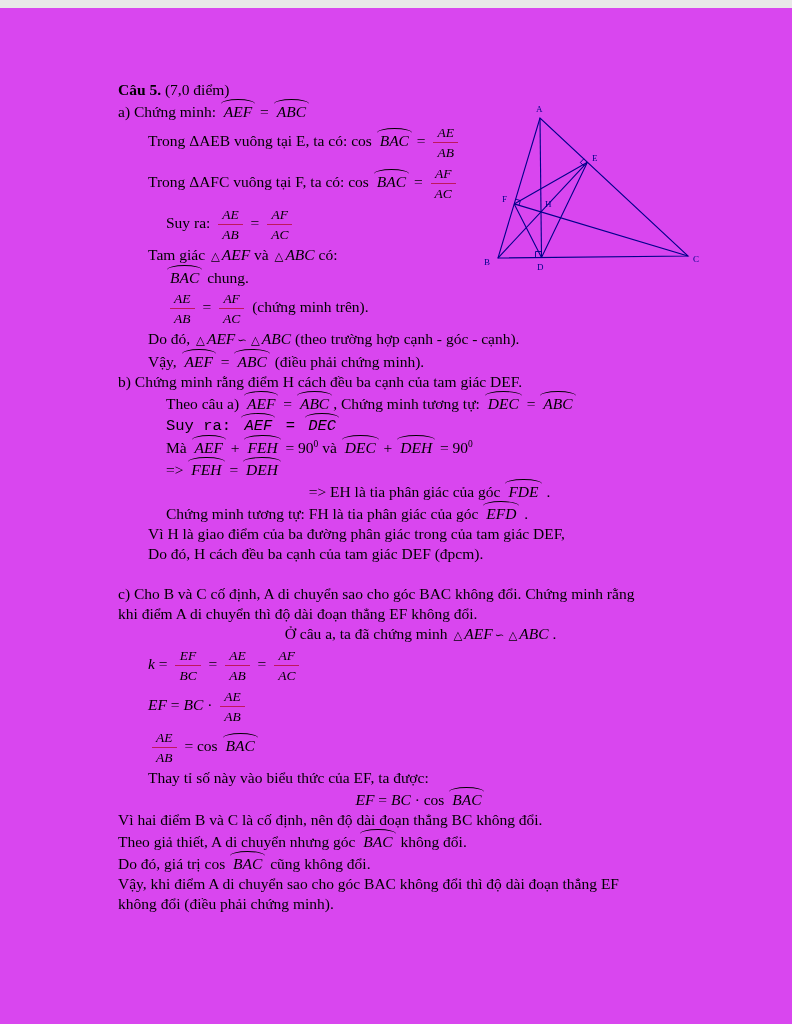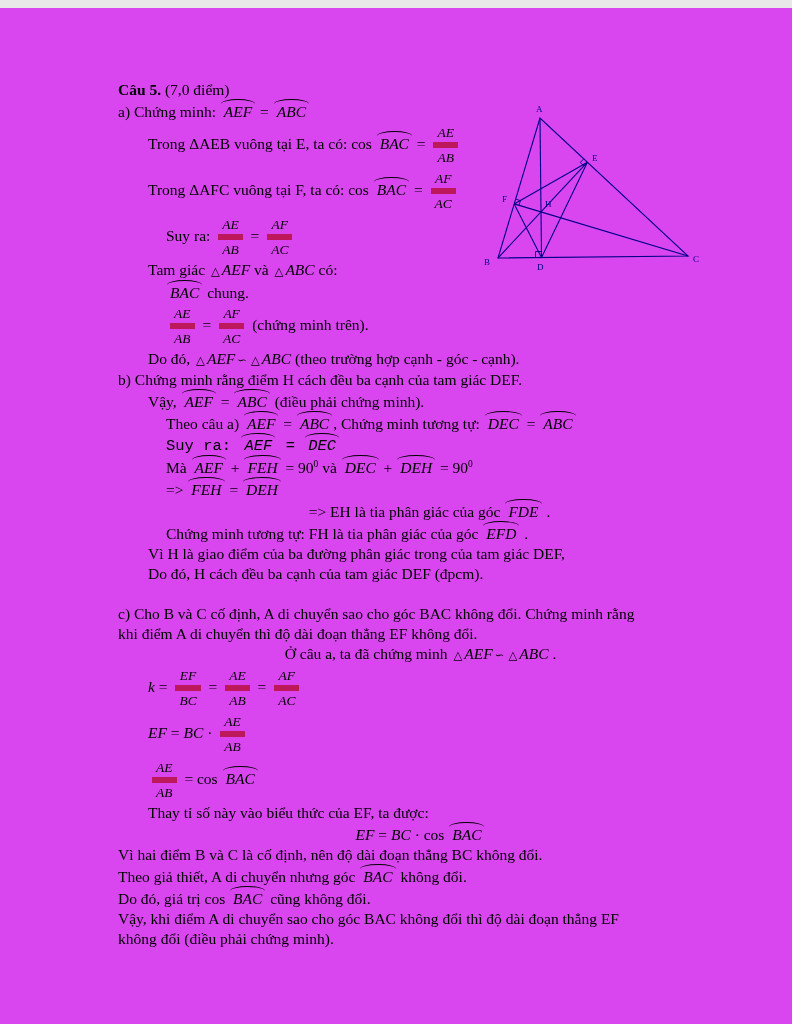--- a/index.html
+++ b/index.html
@@ -13,21 +13,21 @@
   .line { min-height:20px; line-height:20px; }
   .line.gap { height:16px; }
   .bold { font-weight:bold; }
   .it { font-style:italic; }
   .sym { font-size:11.5px; margin:0 2px; }
   sup { font-size:9.5px; line-height:0; vertical-align:super; }
   .frac {
     display:inline-block; vertical-align:middle; text-align:center;
     font-size:13.5px; line-height:15px; margin:2px 4px; font-style:italic;
   }
-  .frac .num { display:block; padding:1px 4px 2px; border-bottom:6px solid #be185d; }
+  .frac .num { display:block; padding:1px 4px 2px; border-bottom:1px solid #be185d; }
   .frac .den { display:block; padding:2px 4px 1px; }
   .arc { font-style:italic; position:relative; display:inline-block; padding:2px 3px 0; margin:0 1px; }
   .arc::before {
     content:""; position:absolute; left:0; right:0; top:-1px; height:5px;
     border-top:1.2px solid #000;
     border-top-left-radius:50% 5px; border-top-right-radius:50% 5px;
   }
   .diagram { position:absolute; left:478px; top:93px; }
   .diagram text { font-family:"Liberation Serif","DejaVu Serif",serif; font-size:9px; }
 </style>
@@ -39,22 +39,22 @@
   <div class="doc">
       <div class="line"><span class="bold">Câu 5.</span><span class=""> (7,0 điểm)</span></div>
       <div class="line"><span class="">a) Chứng minh: </span><span class="arc">AEF</span><span class=""> = </span><span class="arc">ABC</span></div>
       <div class="line" style="padding-left: 30px;"><span class="">Trong ΔAEB vuông tại E, ta có: cos </span><span class="arc">BAC</span><span class=""> = </span><span class="frac"><span class="num">AE</span><span class="den">AB</span></span></div>
       <div class="line" style="padding-left: 30px;"><span class="">Trong ΔAFC vuông tại F, ta có: cos </span><span class="arc">BAC</span><span class=""> = </span><span class="frac"><span class="num">AF</span><span class="den">AC</span></span></div>
       <div class="line" style="padding-left: 48px;"><span class="">Suy ra: </span><span class="frac"><span class="num">AE</span><span class="den">AB</span></span><span class=""> = </span><span class="frac"><span class="num">AF</span><span class="den">AC</span></span></div>
       <div class="line" style="padding-left: 30px;"><span class="">Tam giác </span><span class="sym">△</span><span class="it">AEF</span><span class=""> và </span><span class="sym">△</span><span class="it">ABC</span><span class="">  có:</span></div>
       <div class="line" style="padding-left: 48px;"><span class="arc">BAC</span><span class="">  chung.</span></div>
       <div class="line" style="padding-left: 48px;"><span class="frac"><span class="num">AE</span><span class="den">AB</span></span><span class=""> = </span><span class="frac"><span class="num">AF</span><span class="den">AC</span></span><span class=""> (chứng minh trên).</span></div>
       <div class="line" style="padding-left: 30px;"><span class="">Do đó, </span><span class="sym">△</span><span class="it">AEF</span><span class="sym">∽</span><span class="sym">△</span><span class="it">ABC</span><span class="">  (theo trường hợp cạnh - góc - cạnh).</span></div>
+      <div class="line" style="padding-left: 30px;"><span class="">Vậy, </span><span class="arc">AEF</span><span class=""> = </span><span class="arc">ABC</span><span class=""> (điều phải chứng minh).</span></div>
       <div class="line"><span class="">b) Chứng minh rằng điểm H cách đều ba cạnh của tam giác DEF.</span></div>
-      <div class="line" style="padding-left: 30px;"><span class="">Vậy, </span><span class="arc">AEF</span><span class=""> = </span><span class="arc">ABC</span><span class=""> (điều phải chứng minh).</span></div>
       <div class="line" style="padding-left: 48px;"><span class="">Theo câu a) </span><span class="arc">AEF</span><span class=""> = </span><span class="arc">ABC</span><span class="">, Chứng minh tương tự:  </span><span class="arc">DEC</span><span class=""> = </span><span class="arc">ABC</span></div>
       <div class="line" style="padding-left: 48px; font-family: Liberation Mono, monospace;"><span class="">Suy ra:  </span><span class="arc">AEF</span><span class=""> = </span><span class="arc">DEC</span></div>
       <div class="line" style="padding-left: 48px;"><span class="">Mà  </span><span class="arc">AEF</span><span class=""> + </span><span class="arc">FEH</span><span class=""> = 90</span><sup>0</sup><span class=""> và  </span><span class="arc">DEC</span><span class=""> + </span><span class="arc">DEH</span><span class=""> = 90</span><sup>0</sup></div>
       <div class="line" style="padding-left: 48px;"><span class="">=&gt; </span><span class="arc">FEH</span><span class=""> = </span><span class="arc">DEH</span></div>
       <div class="line" style="padding-left: 48px; text-align: center;"><span class="">=&gt;  EH là tia phân giác của góc </span><span class="arc">FDE</span><span class=""> .</span></div>
       <div class="line" style="padding-left: 48px;"><span class="">Chứng minh tương tự:  FH là tia phân giác của góc  </span><span class="arc">EFD</span><span class=""> .</span></div>
       <div class="line" style="padding-left: 30px;"><span class="">Vì H là giao điểm của ba đường phân giác trong của tam giác DEF,</span></div>
       <div class="line" style="padding-left: 30px;"><span class="">Do đó, H cách đều ba cạnh của tam giác DEF (đpcm).</span></div>
       <div class="line gap"></div>
       <div class="line"><span class=""> c) Cho B và C cố định, A di chuyển sao cho góc BAC không đổi. Chứng minh rằng</span></div>

